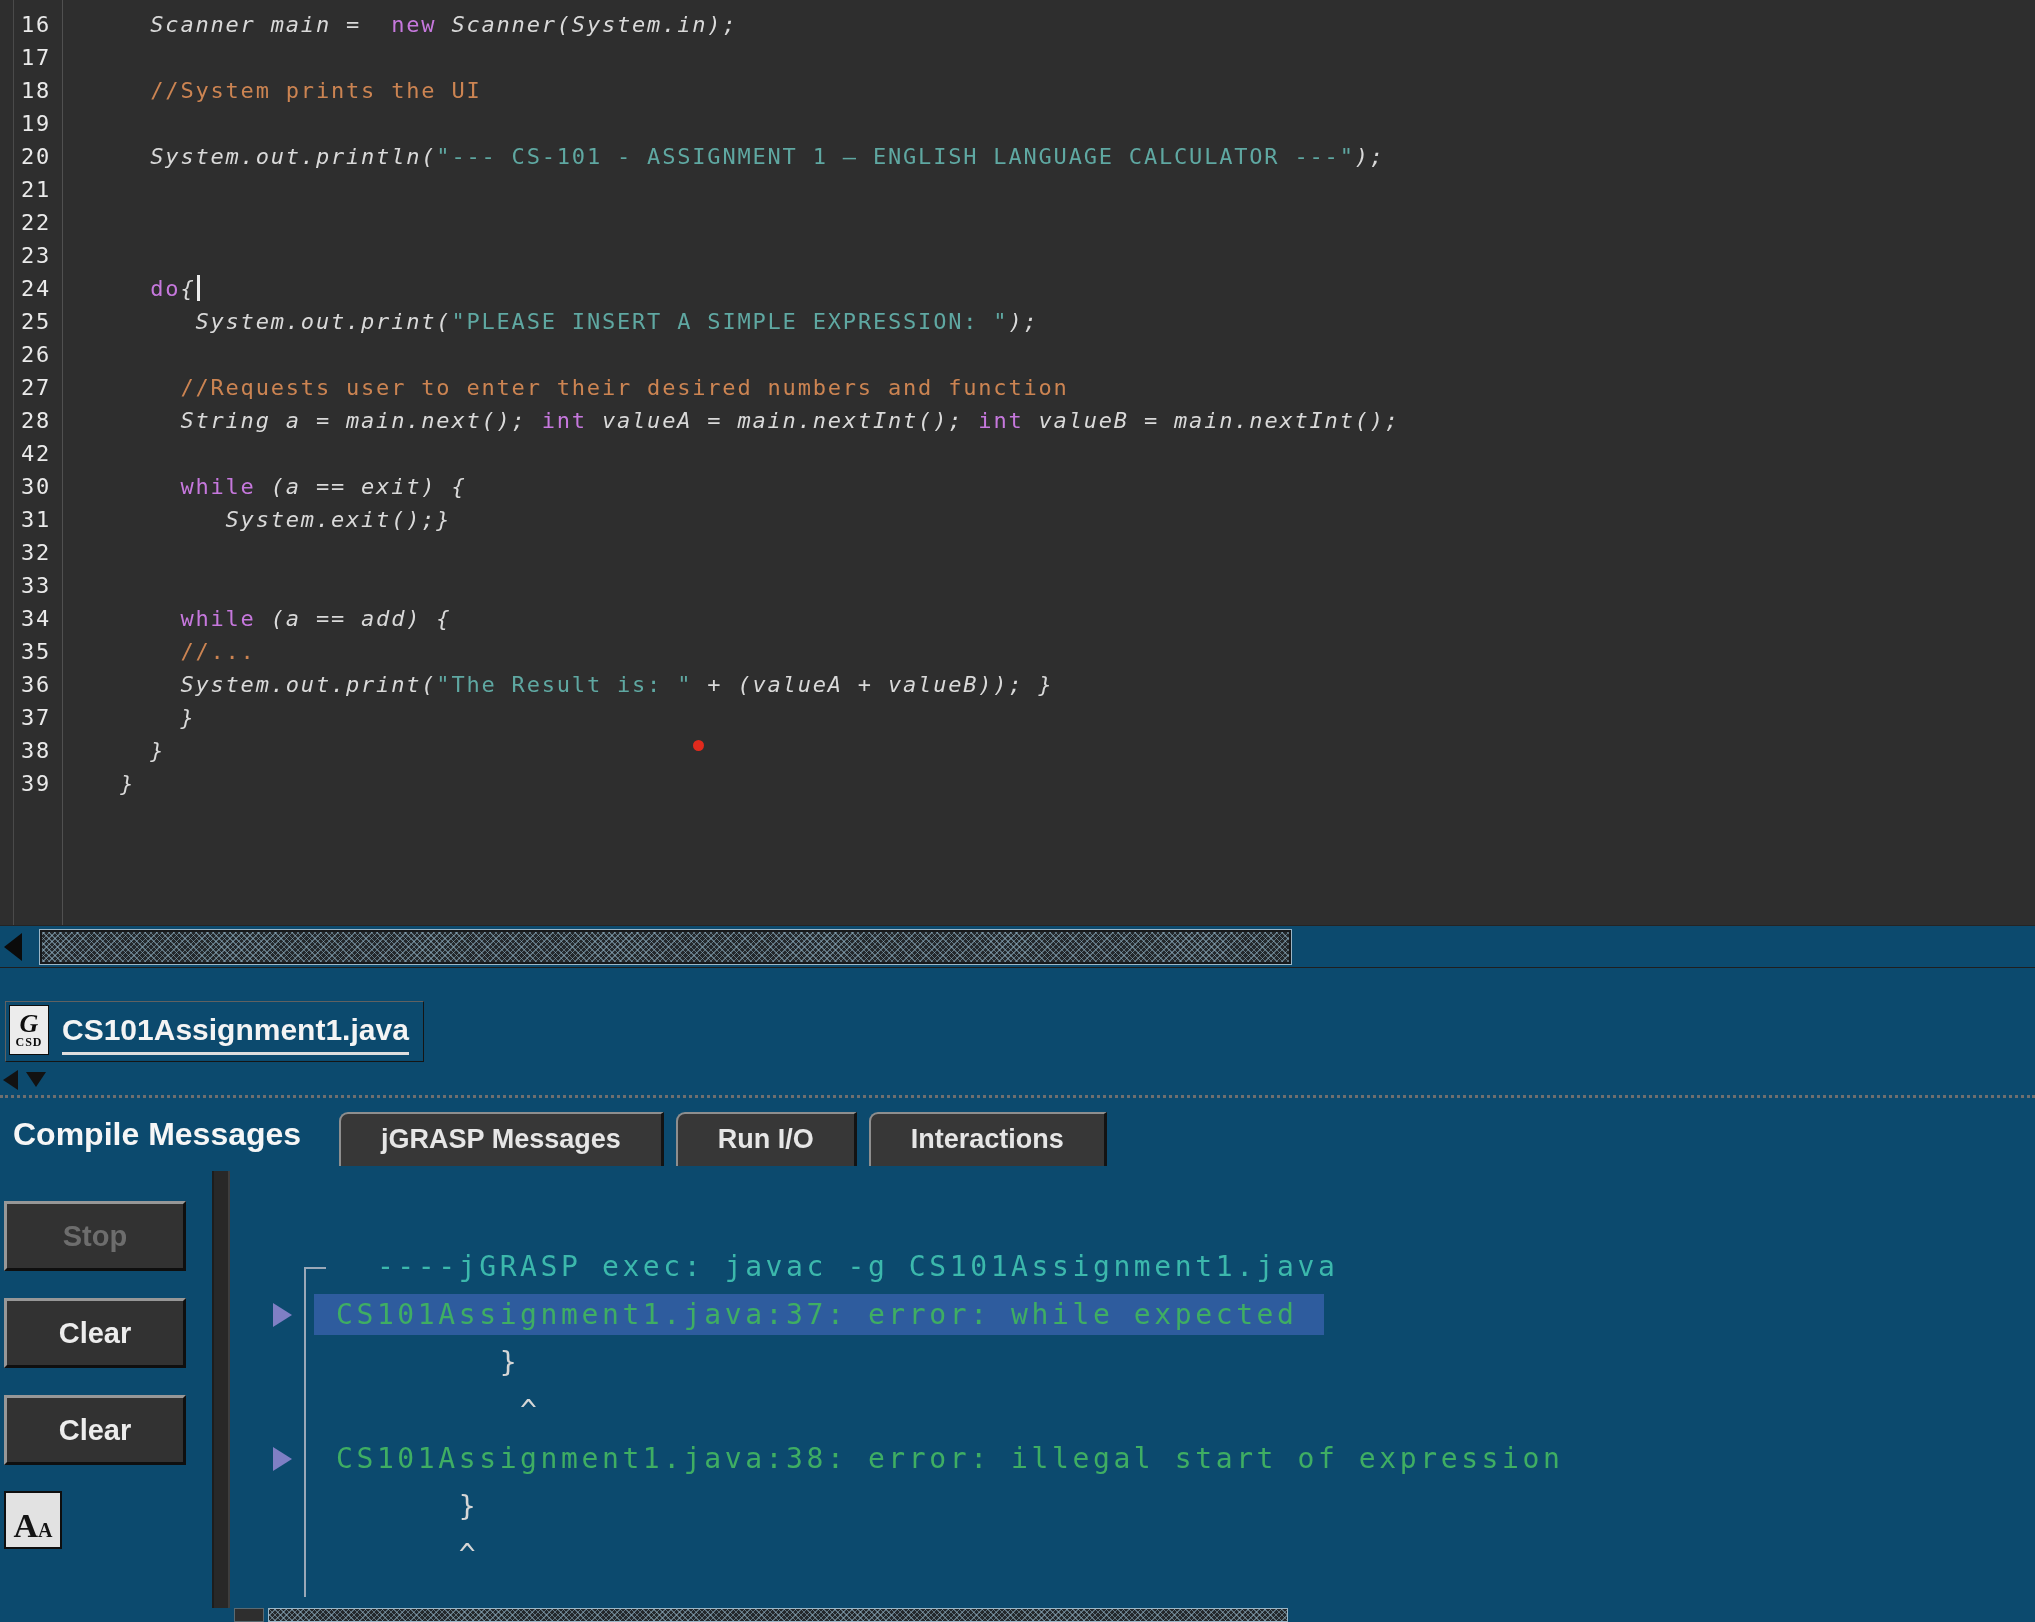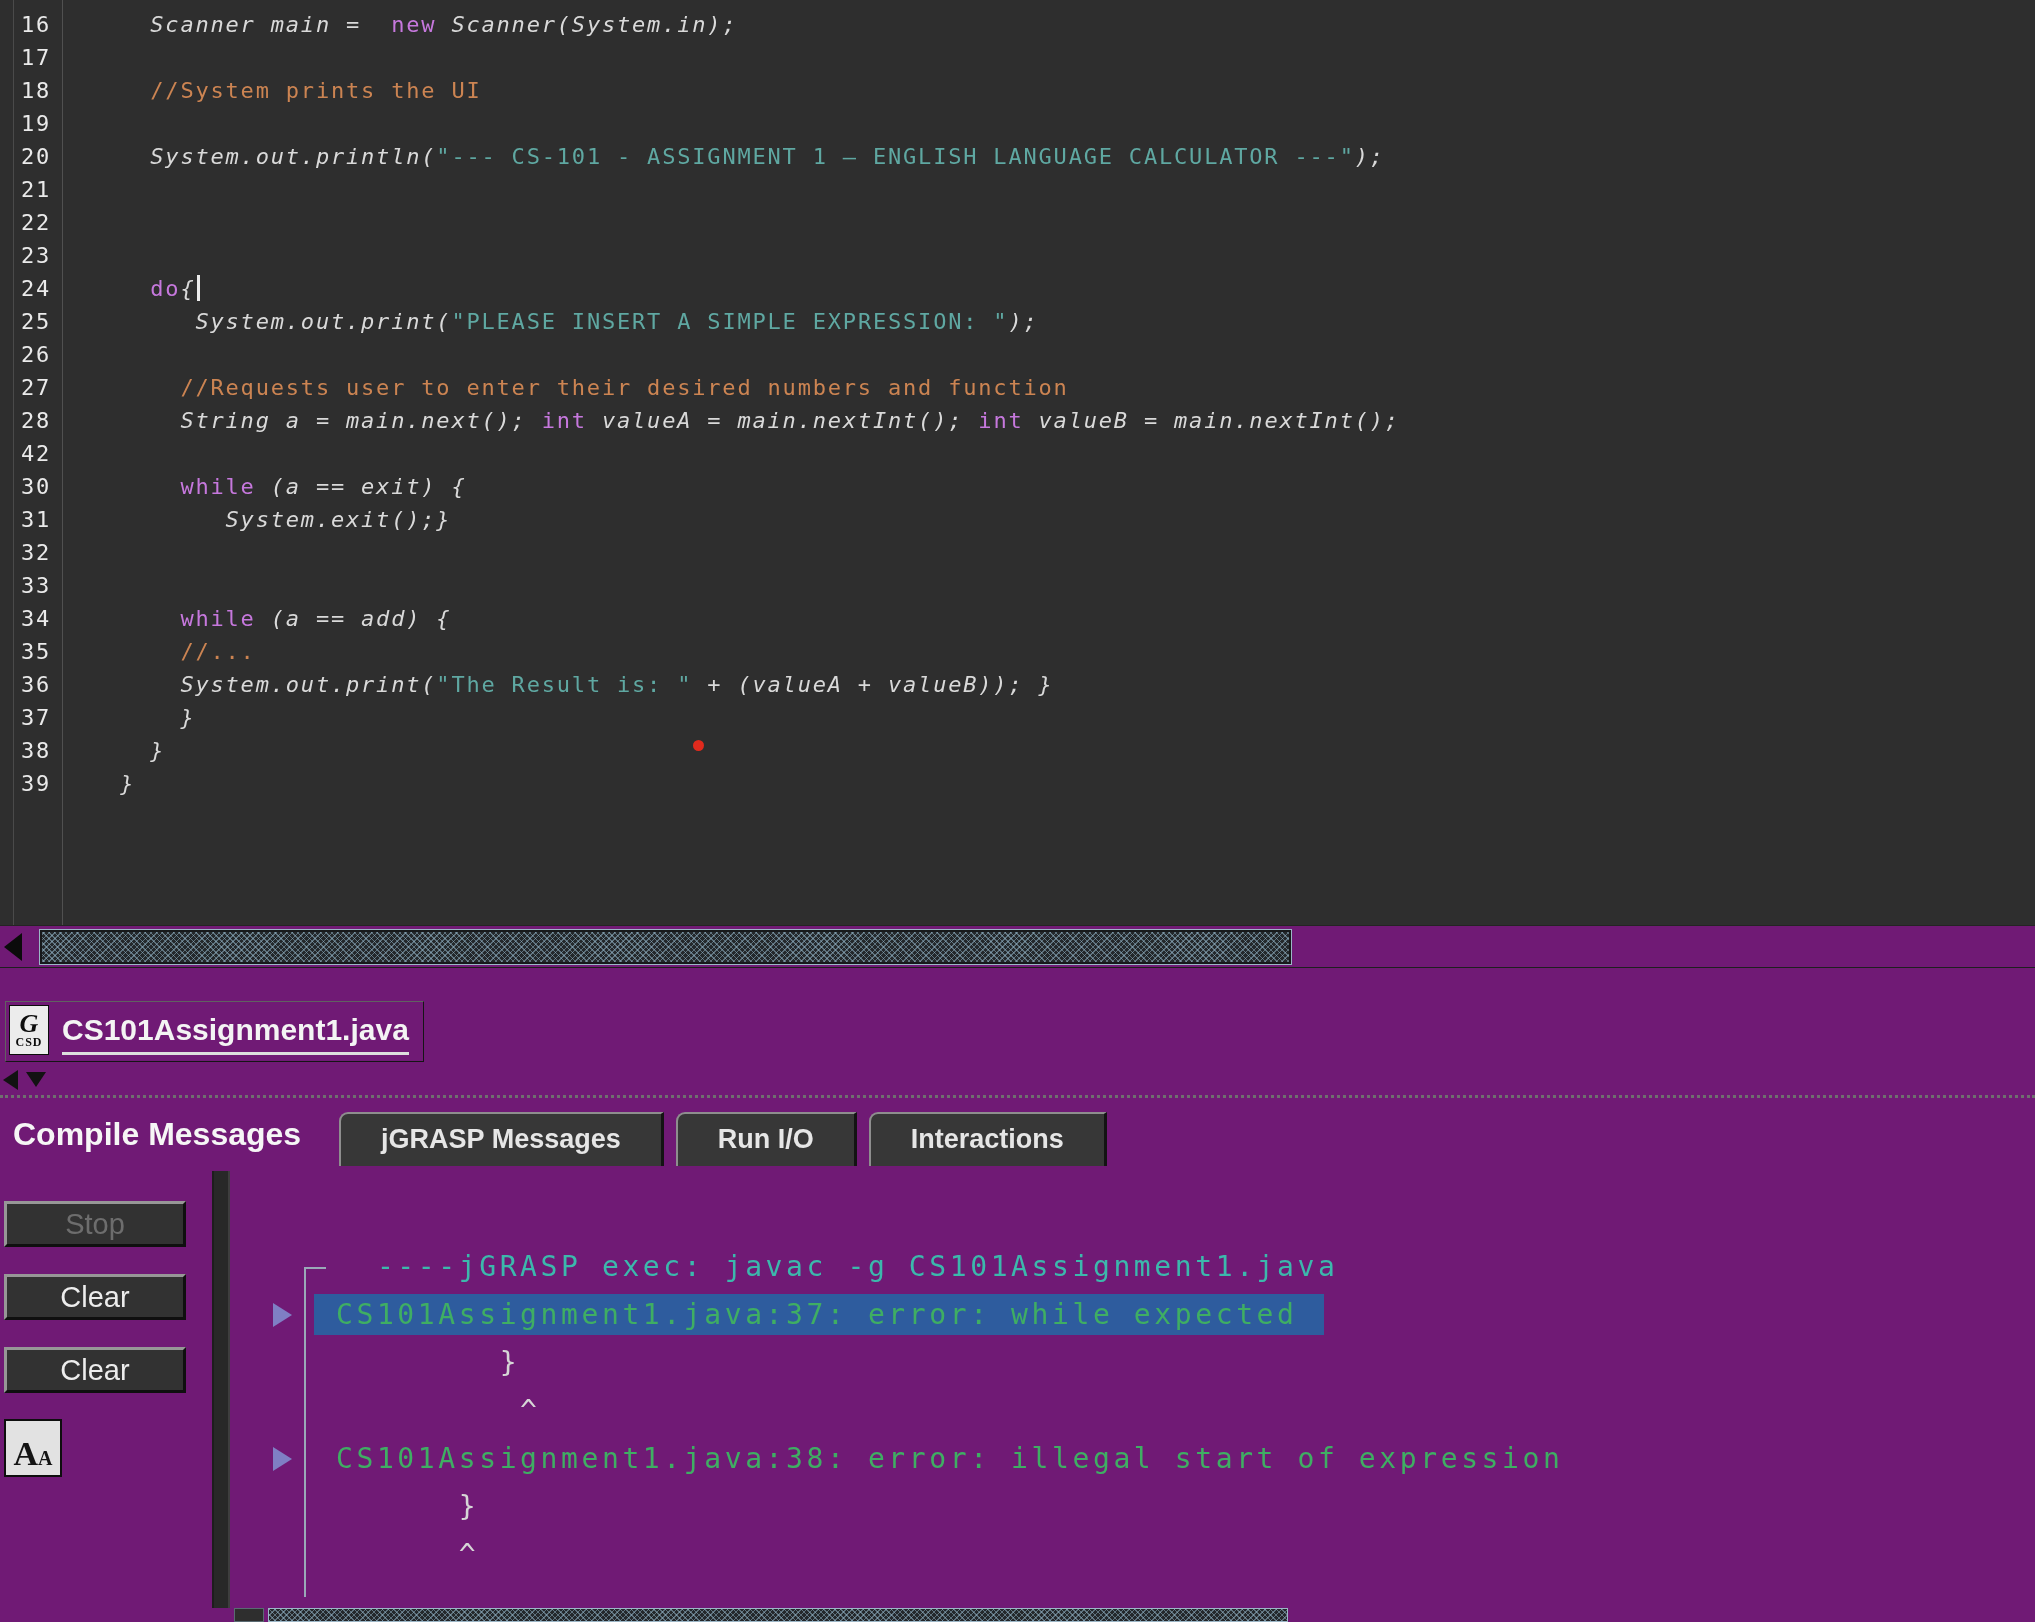--- a/index.html
+++ b/index.html
@@ -1,19 +1,19 @@
 <!DOCTYPE html>
 <html><head>
 <meta charset="utf-8">
 <style>
   * { margin:0; padding:0; box-sizing:border-box; }
   body { background:#1c1c1c; }
   .app {
     position:relative; width:2035px; height:1622px; overflow:hidden;
-    background:#701a75; font-family:"Liberation Sans", sans-serif;
+    background:#0c4a6e; font-family:"Liberation Sans", sans-serif;
   }
 
   
   .editor { position:absolute; top:0; left:0; width:100%; height:925px; background:#2e2e2e; }
   .editor::before { content:""; position:absolute; left:13px; top:0; height:100%; width:1px; background:#4a4a4a; }
   .editor::after  { content:""; position:absolute; left:62px; top:0; height:100%; width:1px; background:#505050; }
   #editor-lines { padding-top:8px; }
   .crow {
     display:flex; height:33px; line-height:33px; white-space:pre;
     font-family:"DejaVu Sans Mono", monospace; font-size:22px; letter-spacing:1.81px;
@@ -70,24 +70,24 @@
          border-right:3px solid #131313; border-top-left-radius:9px;
          font-weight:bold; font-size:27px; color:#e6e6e6; }
   .tab.active { background:transparent; border:none; border-radius:0; height:auto;
                 padding:0 10px 8px 13px; margin-left:0; font-size:32px; color:#f6f6f6; }
   .tab.active + .tab { margin-left:28px; }
 
   
   .bottom { position:absolute; top:1171px; left:0; right:0; bottom:14px; display:flex; }
   .side-panel { flex:0 0 212px; }
   .sbtn { display:flex; align-items:center; justify-content:center;
-          width:182px; height:46px; margin:27px 0 0 4px; background:#323232;
+          width:182px; height:70px; margin:27px 0 0 4px; background:#323232;
           border-top:3px solid #979797; border-left:3px solid #979797;
           border-bottom:3px solid #0f0f0f; border-right:3px solid #0f0f0f;
-          font-family:"Liberation Sans", sans-serif; font-weight:normal; font-size:29px; color:#ededed; }
+          font-family:"Liberation Sans", sans-serif; font-weight:bold; font-size:29px; color:#ededed; }
   .sbtn:first-child { margin-top:30px; }
   .sbtn.disabled { color:#6d6d6d; }
   .font-btn { width:58px; height:58px; margin:26px 0 0 4px; background:#e2e2e2;
               border:2px solid #0e0e0e; display:flex; align-items:flex-end; justify-content:center;
               padding-bottom:6px; font-family:"Liberation Serif", serif; color:#141414; }
   .fb-big   { font-size:34px; font-weight:bold; line-height:30px; }
   .fb-small { font-size:20px; font-weight:bold; line-height:21px; }
 
   .msg-area { flex:1; display:flex; min-width:0; }
   .vstrip { flex:0 0 18px; background:#282828; border-left:2px solid #1d1d1d; border-right:2px solid #3e3e3e; }

